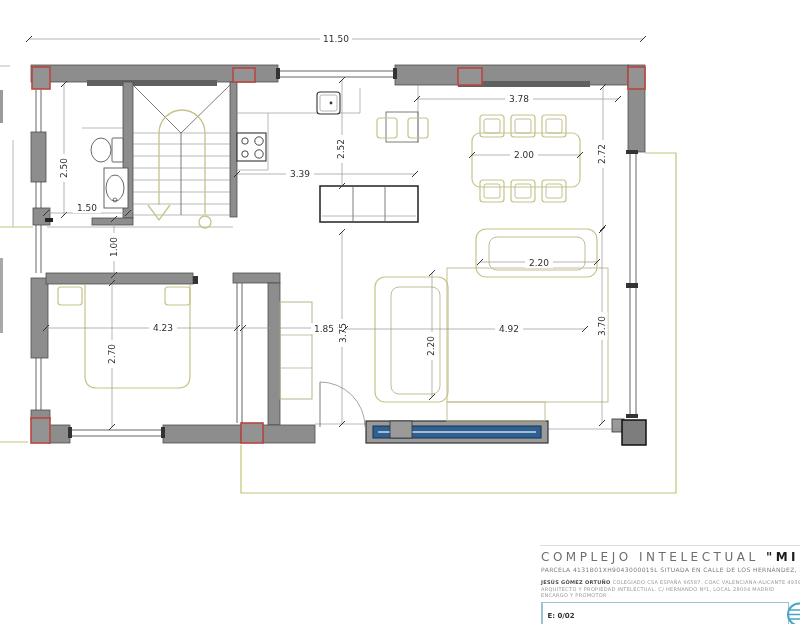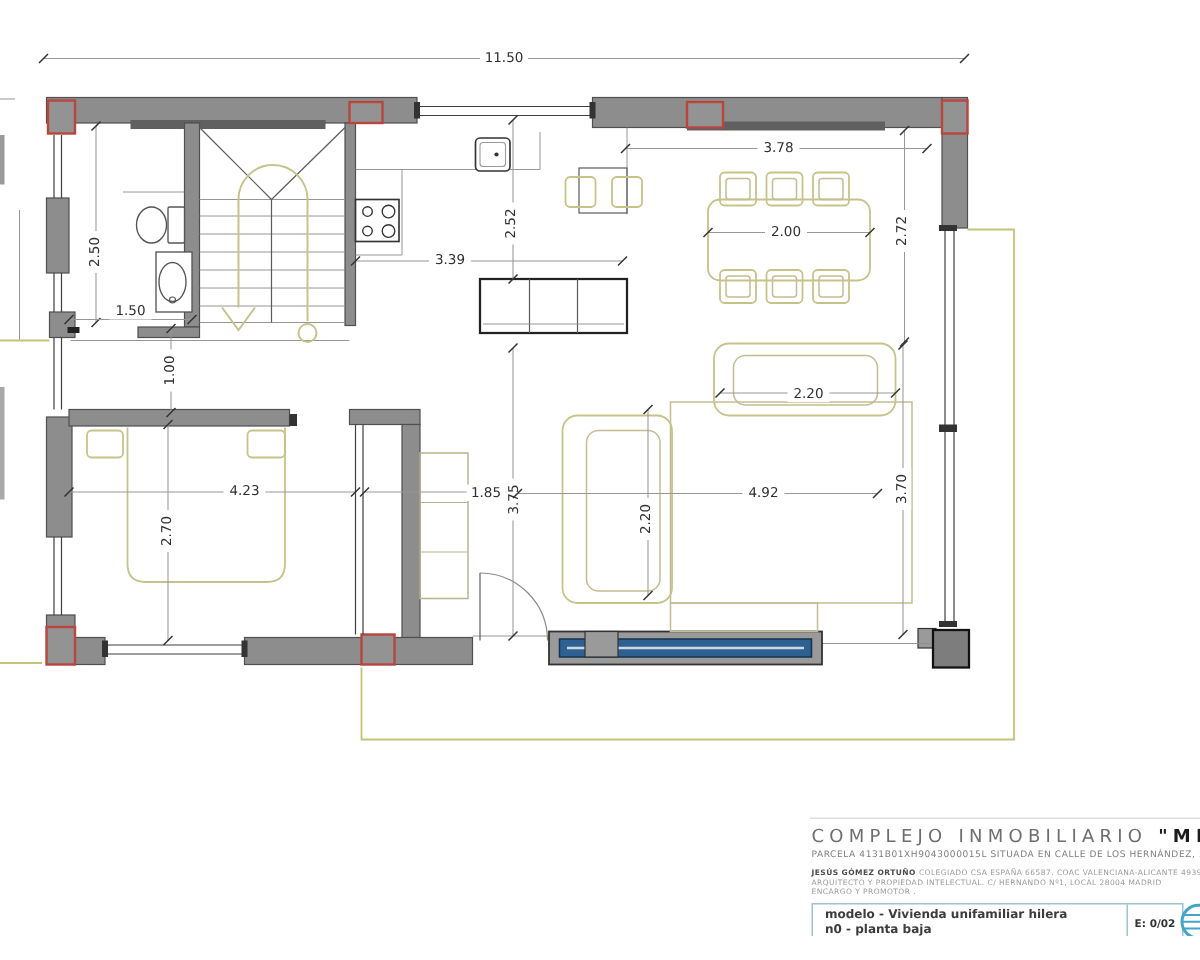--- a/index.html
+++ b/index.html
@@ -306,33 +306,29 @@
         <path class="dt" d="M600,90 L606,84 M600,231 L606,225"></path>
     <g transform="rotate(-90 602 154)">
           <rect class="dbg" x="588" y="148.5" width="28" height="11"></rect>
     <text class="dtx" x="602" y="154">2.72</text>
         </g>
   </g>
 </svg>
 
   <div class="abs" id="tb-sep"></div>
 
-  <div class="abs" id="tb-title"><span>COMPLEJO INMOBILIARIO </span><b>"MIRADOR DEL MAR"</b></div>
+  <div class="abs" id="tb-title"><span>COMPLEJO INTELECTUAL </span><b>"MIRADOR DEL MAR"</b></div>
 
   <div class="abs" id="tb-parcel">PARCELA 4131B01XH9043000015L SITUADA EN CALLE DE LOS HERNÁNDEZ, 36.  SAN MIGUEL DE SALINAS</div>
 
   <div class="abs tb-small" style="top:579px;"><b>JESÚS GÓMEZ ORTUÑO </b><span>COLEGIADO CSA ESPAÑA 66587. COAC VALENCIANA-ALICANTE 4939. COA MADRID-SUBD. COA BALEARES 77593</span></div>
   <div class="abs tb-small" style="top:586px;">ARQUITECTO  Y  PROPIEDAD  INTELECTUAL.    C/ HERNANDO  Nº1,  LOCAL  28004    MADRID</div>
   <div class="abs tb-small" style="top:592px;">ENCARGO  Y  PROMOTOR  .</div>
 
   <div class="abs" id="tb-box">
-    <div class="cellL">
-      <div>modelo - Vivienda unifamiliar hilera</div>
-      <div>n0  - planta baja</div>
-    </div>
     <div class="cellR">E: 0/02</div>
   </div>
 
   <div class="abs" id="tb-logo">
     <svg width="30" height="27" viewBox="0 0 30 27">
       <circle cx="13" cy="13.5" r="11" fill="#fff" stroke="#45a5c6" stroke-width="2"></circle>
       <path d="M3.5,9 H22.5 M2,13.5 H24 M3.5,18 H22.5" stroke="#45a5c6" stroke-width="1.4" fill="none"></path>
     </svg>
   </div>
 

